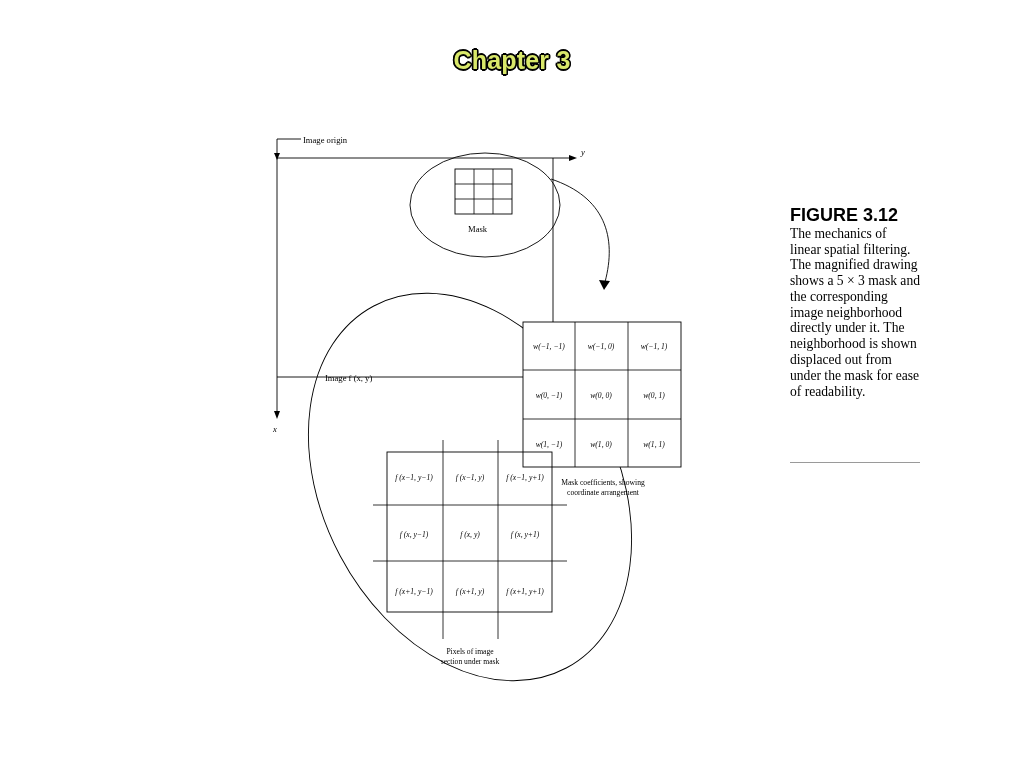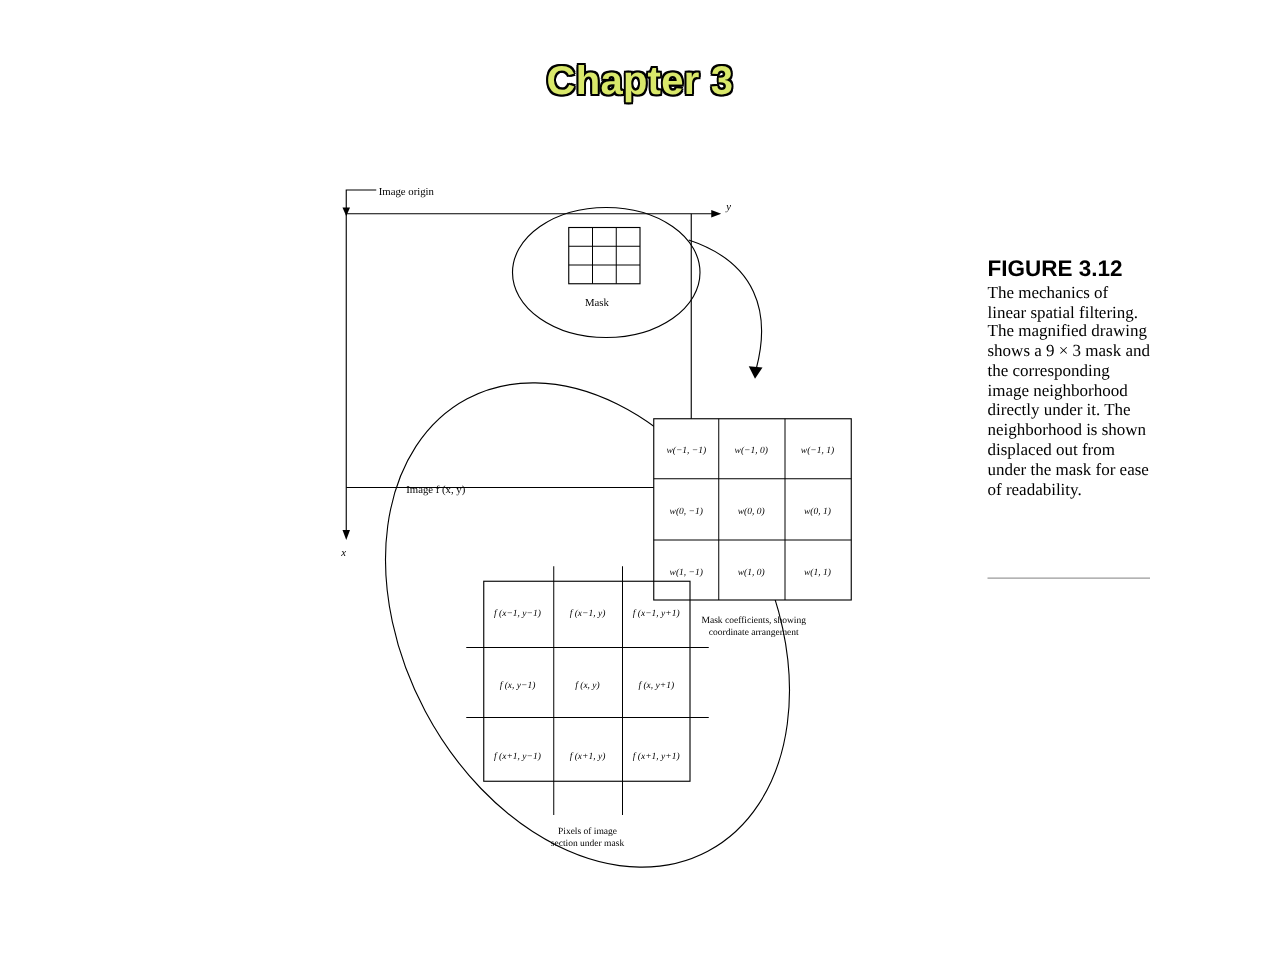--- a/index.html
+++ b/index.html
@@ -16,21 +16,21 @@
   }
 
   
   .slide-title {
     position: absolute;
     left: 0;
     top: 44px;
     width: 1024px;
     text-align: center;
     font-family: "Liberation Sans", sans-serif;
-    font-size: 32px;
+    font-size: 25px;
     font-weight: bold;
     color: #d9e86a;
     letter-spacing: 0.2px;
     line-height: 1.28;
     text-shadow:
       -1.4px -1.4px 0 #000,
        1.4px -1.4px 0 #000,
       -1.4px  1.4px 0 #000,
        1.4px  1.4px 0 #000,
        0px   -1.6px 0 #000,
@@ -38,21 +38,21 @@
       -1.6px  0px   0 #000,
        1.6px  0px   0 #000;
   }
   .slide-title .line1 { display: block; }
   .slide-title .line2 { display: block; }
 
   
   .figure-area {
     position: absolute;
     left: 255px;
-    top: 140px;
+    top: 127px;
     width: 500px;
     height: 580px;
   }
   .figure-svg {
     position: absolute;
     left: 0;
     top: 0;
   }
 
   
@@ -190,15 +190,15 @@
       <text class="t-tiny t-ital" x="270" y="467" text-anchor="middle">f (x+1, y+1)</text>
 
       <text class="t-tiny" x="215" y="527" text-anchor="middle">Pixels of image</text>
       <text class="t-tiny" x="215" y="537" text-anchor="middle">section under mask</text>
     </g>
   </svg>
 </div>
 
 <div class="caption">
   <span class="cap-label">FIGURE 3.12</span>
-  <span>The mechanics of linear spatial filtering. The magnified drawing shows a 9 × 3 mask and the corresponding image neighborhood directly under it. The neighborhood is shown displaced out from under the mask for ease of readability.</span>
+  <span>The mechanics of linear spatial filtering. The magnified drawing shows a 5 × 3 mask and the corresponding image neighborhood directly under it. The neighborhood is shown displaced out from under the mask for ease of readability.</span>
 </div>
 <div class="caption-rule"></div>
 
 </body></html>

